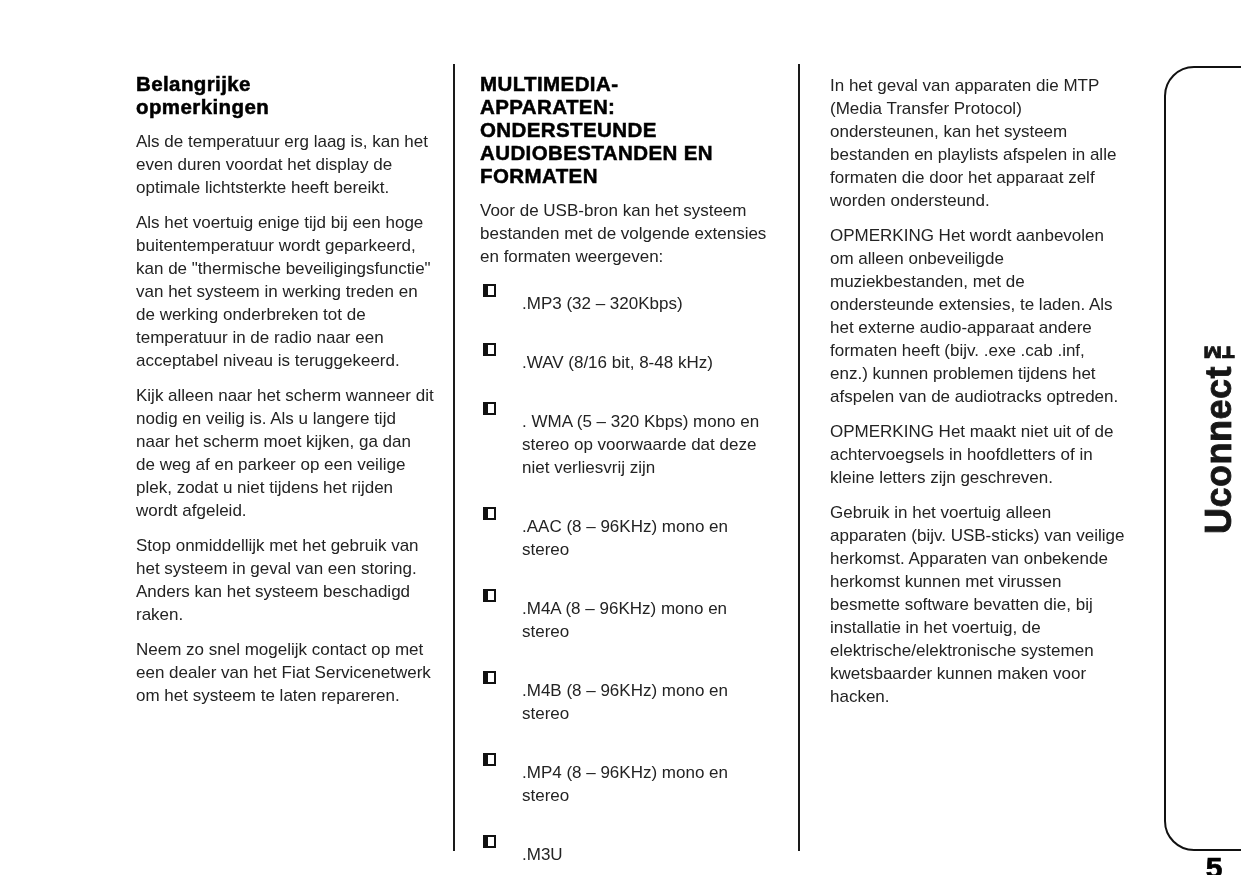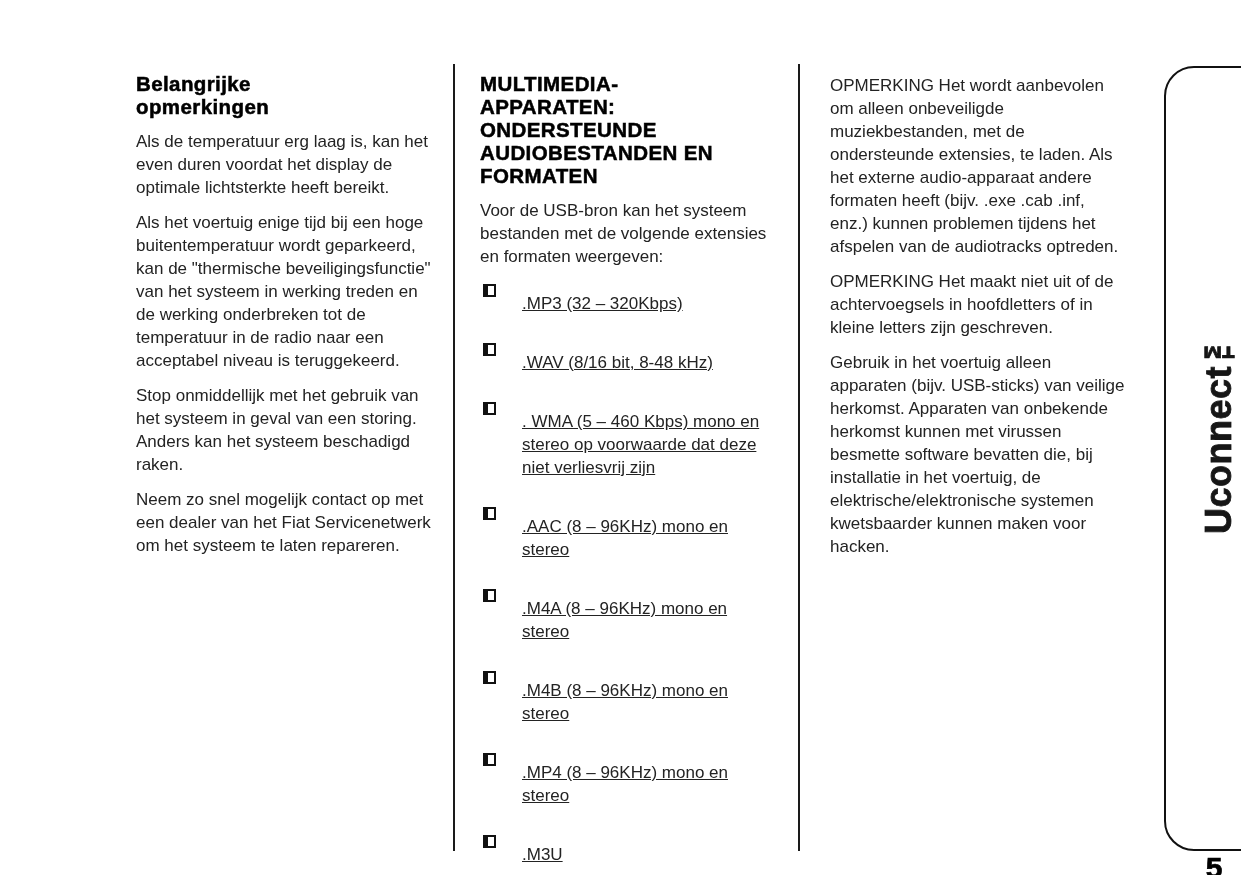--- a/index.html
+++ b/index.html
@@ -29,21 +29,21 @@
     color: #000;
     letter-spacing: 0.4px;
     -webkit-text-stroke: 0.5px #000;
     white-space: pre-line;
     margin-bottom: 10px;
   }
 
   .para { margin-bottom: 9px; }
 
   .fmt-list { list-style: none; margin: 3px 0 8px 0; }
-  .fmt-list li { display: flex; margin-bottom: 7px; text-decoration: underline; }
+  .fmt-list li { display: flex; margin-bottom: 7px; }
   .bullet-box {
     flex: none;
     width: 13px;
     height: 13px;
     border: 2px solid #111;
     border-left-width: 5px;
     margin: 4px 14px 0 3px;
   }
 
   .divider {
@@ -97,20 +97,21 @@
   .b { font-weight: bold; color: #000; }
 </style>
 </head>
 <body>
 
 <div class="column" id="col-left">
   <div class="col-heading">Belangrijke
 opmerkingen</div>
   <p class="para">Als de temperatuur erg laag is, kan het even duren voordat het display de optimale lichtsterkte heeft bereikt.</p>
   <p class="para">Als het voertuig enige tijd bij een hoge buitentemperatuur wordt geparkeerd, kan de "thermische beveiligingsfunctie" van het systeem in werking treden en de werking onderbreken tot de temperatuur in de radio naar een acceptabel niveau is teruggekeerd.</p>
+  <p class="para">Kijk alleen naar het scherm wanneer dit nodig en veilig is. Als u langere tijd naar het scherm moet kijken, ga dan de weg af en parkeer op een veilige plek, zodat u niet tijdens het rijden wordt afgeleid.</p>
   <p class="para">Stop onmiddellijk met het gebruik van het systeem in geval van een storing. Anders kan het systeem beschadigd raken.</p>
   <p class="para">Neem zo snel mogelijk contact op met een dealer van het Fiat Servicenetwerk om het systeem te laten repareren.</p>
 </div>
 
 <div class="divider" id="divider-1"></div>
 
 <div class="column" id="col-mid">
   <div class="col-heading">MULTIMEDIA-
 APPARATEN:
 ONDERSTEUNDE
@@ -121,21 +122,21 @@
     <li>
       <span class="bullet-box"></span>
       <span>.MP3 (32 – 320Kbps)</span>
     </li>
     <li>
       <span class="bullet-box"></span>
       <span>.WAV (8/16 bit, 8-48 kHz)</span>
     </li>
     <li>
       <span class="bullet-box"></span>
-      <span>. WMA (5 – 460 Kbps) mono en stereo op voorwaarde dat deze niet verliesvrij zijn</span>
+      <span>. WMA (5 – 320 Kbps) mono en stereo op voorwaarde dat deze niet verliesvrij zijn</span>
     </li>
     <li>
       <span class="bullet-box"></span>
       <span>.AAC (8 – 96KHz) mono en stereo</span>
     </li>
     <li>
       <span class="bullet-box"></span>
       <span>.M4A (8 – 96KHz) mono en stereo</span>
     </li>
     <li>
@@ -155,20 +156,21 @@
     <li>
       <span class="bullet-box"></span>
       <span>.WPL</span>
     </li>
   </ul>
 </div>
 
 <div class="divider" id="divider-2"></div>
 
 <div class="column" id="col-right">
+  <p class="para">In het geval van apparaten die MTP (Media Transfer Protocol) ondersteunen, kan het systeem bestanden en playlists afspelen in alle formaten die door het apparaat zelf worden ondersteund.</p>
   <p class="para">OPMERKING Het wordt aanbevolen om alleen onbeveiligde muziekbestanden, met de ondersteunde extensies, te laden. Als het externe audio-apparaat andere formaten heeft (bijv. .exe .cab .inf, enz.) kunnen problemen tijdens het afspelen van de audiotracks optreden.</p>
   <p class="para">OPMERKING Het maakt niet uit of de achtervoegsels in hoofdletters of in kleine letters zijn geschreven.</p>
   <p class="para">Gebruik in het voertuig alleen apparaten (bijv. USB-sticks) van veilige herkomst. Apparaten van onbekende herkomst kunnen met virussen besmette software bevatten die, bij installatie in het voertuig, de elektrische/elektronische systemen kwetsbaarder kunnen maken voor hacken.</p>
 </div>
 
 <div id="side-tab"></div>
 <div id="tab-label">Uconnect™</div>
 
 <div id="page-number">5</div>
 

